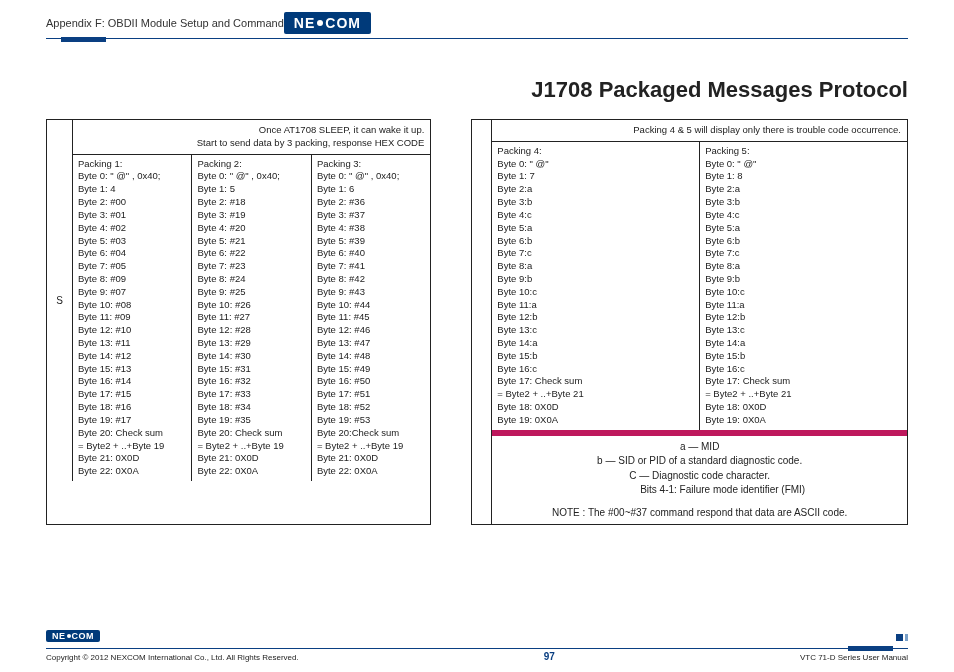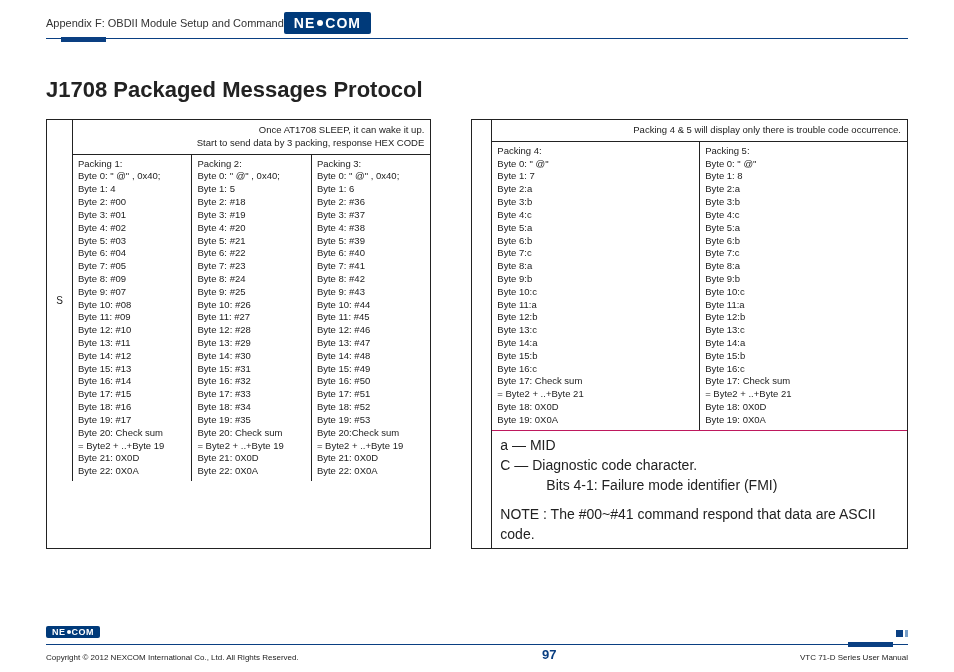--- a/index.html
+++ b/index.html
@@ -31,59 +31,59 @@
     border-radius: 2px;
     display: flex; align-items: center;
   }
   .logo-dot {
     display:inline-block; width:6px; height:6px; border-radius:50%;
     background:#fff; margin:0 2px; vertical-align: middle;
   }
   .rule-top { position: relative; height: 5px; margin-bottom: 34px; }
   .rule-top .hr { border-top: 1.5px solid #0a3f82; position:absolute; left:0; right:0; top:0; }
   .rule-top .block { position:absolute; left:15px; width:45px; height:5px; background:#0a3f82; top:-1px; }
-  h1.main-title { font-size: 22px; font-weight: bold; color:#222; margin-bottom: 16px; }
+  h1.main-title { font-size: 22px; font-weight: bold; color:#222; margin-bottom: 16px; text-align: right; }
   .content-row { display: flex; gap: 40px; }
 
   .panel {
     border: 1px solid #222;
     font-size: 9.5px;
   }
   .panel-row { display: flex; }
   .panel-label {
     width: 26px; border-right: 1px solid #222;
     display:flex; align-items:center; justify-content:center;
     font-size: 10px;
   }
   .panel-body { flex:1; }
   .intro { padding: 4px 6px; border-bottom: 1px solid #222; line-height: 1.35; text-align: right; }
   .inner-table { display:flex; }
   .col { flex:1; padding: 3px 5px; line-height: 1.35; }
   .col + .col { border-left: 1px solid #222; }
 
-  .legend { padding: 4px 8px; border-top: 1px solid #222; line-height: 1.45; font-size: 14px;}
+  .legend { padding: 4px 8px; border-top: 1px solid #222; line-height: 1.45; font-size: 10px; text-align: center;}
   .legend .indent { padding-left: 46px; }
   .legend .note { margin-top: 8px; }
 
   .footer {
     position: absolute;
     left: 46px; right: 46px;
     bottom: 10px;
   }
   .footer-rule { position: relative; height: 5px; }
   .footer-rule .hr { border-top:1.5px solid #0a3f82; position:absolute; left:0; right:0; bottom:2px;}
   .footer-rule .blk-r { position:absolute; right:15px; width:45px; height:5px; background:#0a3f82; bottom:0;}
   .footer-line { display:flex; justify-content:space-between; align-items:flex-end; margin-top:0; font-size:8px; }
   .footer-logo {
     background:#003a7a; color:#fff; font-weight:bold; font-size:9px;
     padding:1px 6px; display:inline-flex; align-items:center; border-radius:2px;
     margin-bottom:2px; letter-spacing:0.5px;
   }
   .footer-logo .mini-dot{display:inline-block;width:4px;height:4px;border-radius:50%;background:#fff;margin:0 1px;}
-  .page-num { font-weight:bold; font-size:13px; color:#083d80;}
+  .page-num { font-weight:bold; font-size:10px; color:#083d80;}
   .small-deco{display:inline-block;width:7px;height:7px;background:#0a3f82;margin-right:2px;}
   .small-deco2{display:inline-block;width:3px;height:7px;background:#7aa0c8;}
 </style>
 </head>
 <body>
 
 <div class="header-row">
   <div class="appendix-title">Appendix F: OBDII Module Setup and Command</div>
   <div class="logo-box">
     <span>NE</span>
@@ -193,21 +193,21 @@
         </div>
       </div>
     </div>
   </div>
 
   <div class="panel" style="width: 459px;">
     <div class="panel-row">
       <div class="panel-label" style="width:20px;border-right:1px solid #222;"></div>
       <div class="panel-body">
         <div class="intro">Packing 4 &amp; 5 will display only there is trouble code occurrence.</div>
-        <div class="inner-table" style="border-bottom:1px solid #be185d;">
+        <div class="inner-table" style="border-bottom:6px solid #be185d;">
           <div class="col" id="rcol0">
               <div>Packing 4:</div>
               <div>Byte 0: " @"</div>
               <div>Byte 1: 7</div>
               <div>Byte 2:a</div>
               <div>Byte 3:b</div>
               <div>Byte 4:c</div>
               <div>Byte 5:a</div>
               <div>Byte 6:b</div>
               <div>Byte 7:c</div>
@@ -245,23 +245,24 @@
               <div>Byte 15:b</div>
               <div>Byte 16:c</div>
               <div>Byte 17: Check sum</div>
               <div>= Byte2 + ..+Byte 21</div>
               <div>Byte 18: 0X0D</div>
               <div>Byte 19: 0X0A</div>
             </div>
         </div>
         <div class="legend" style="border-top:none;">
           <div>a — MID</div>
+          <div>b — SID or PID of a standard diagnostic code.</div>
           <div>C — Diagnostic code character.</div>
           <div class="indent">Bits 4-1: Failure mode identifier (FMI)</div>
-          <div class="note">NOTE : The #00~#41 command respond that data are ASCII code.</div>
+          <div class="note">NOTE : The #00~#37 command respond that data are ASCII code.</div>
         </div>
       </div>
     </div>
   </div>
 
 </div>
 
 <div class="footer">
   <div style="display:flex;align-items:center;gap:6px;margin-bottom:2px;">
     <span class="footer-logo">

